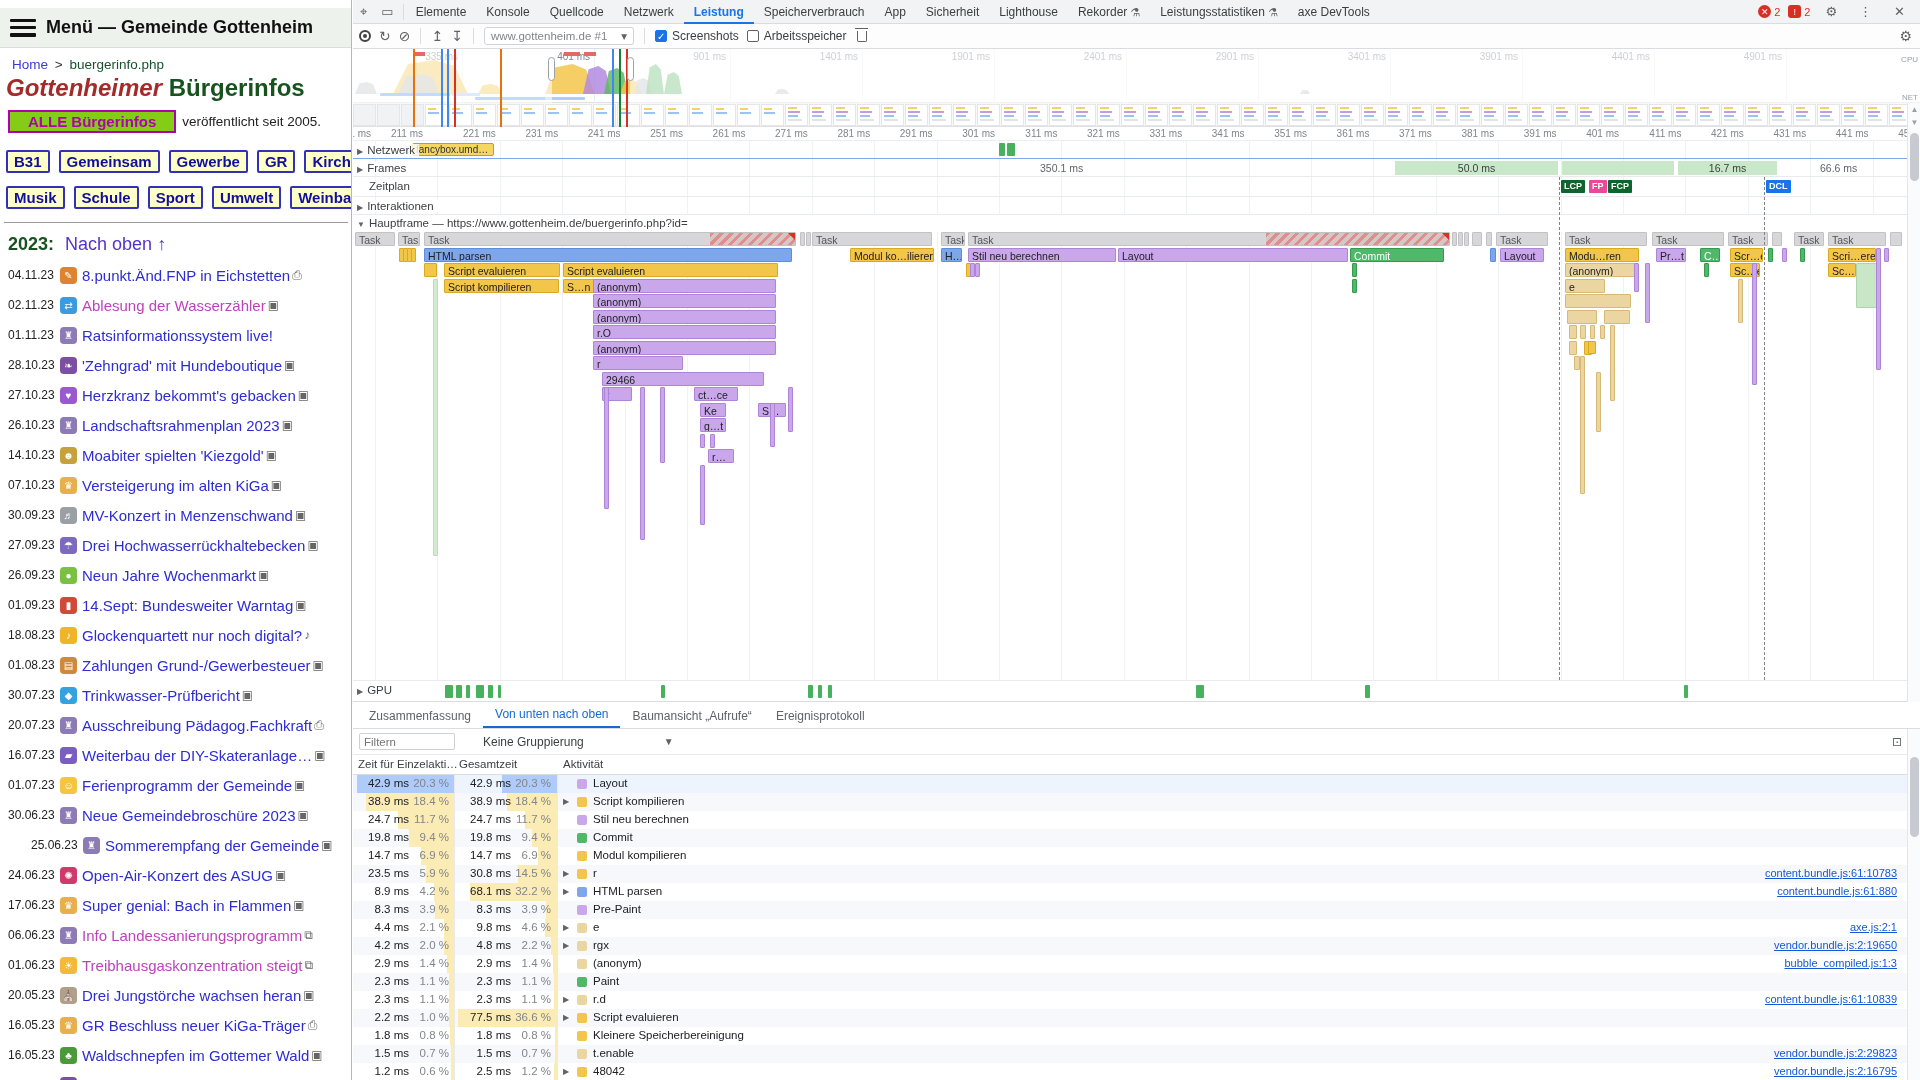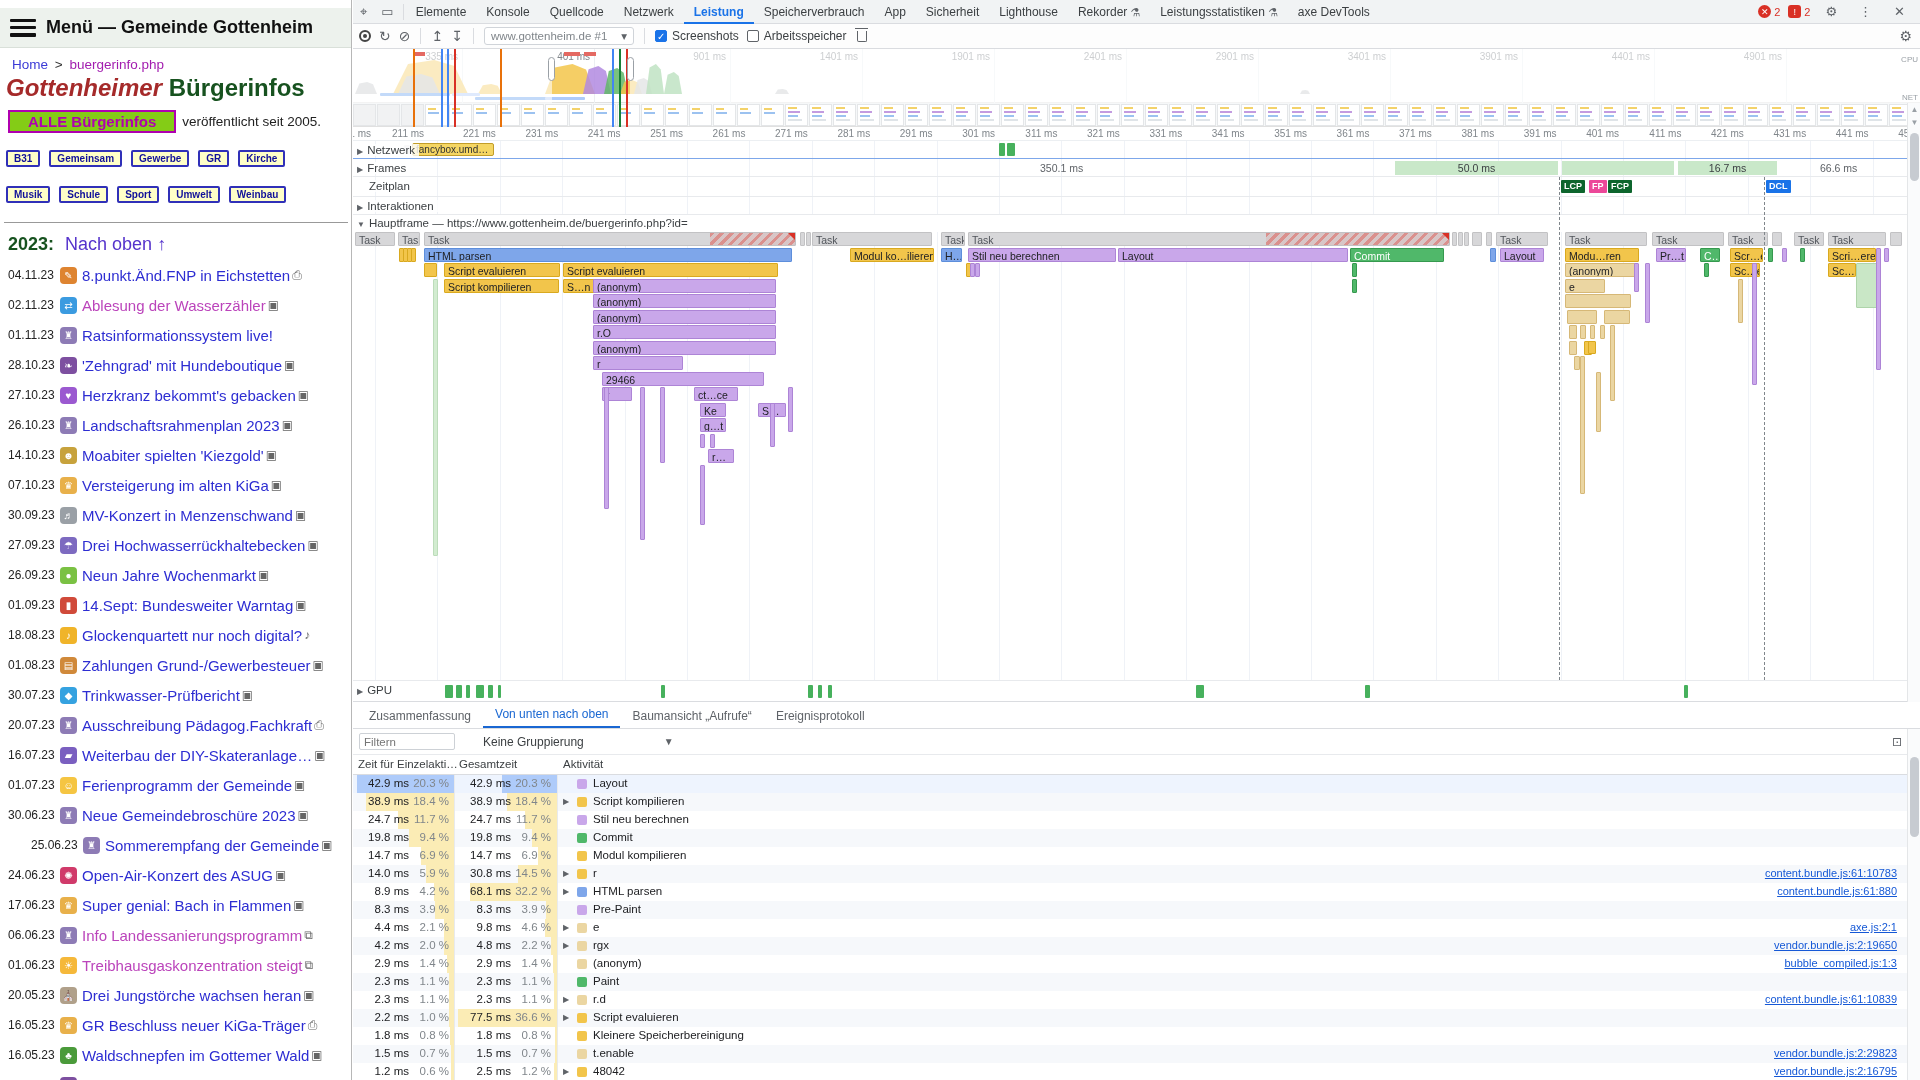--- a/index.html
+++ b/index.html
@@ -7,28 +7,28 @@
   *{box-sizing:border-box;}
   
   #webpage{position:absolute;left:0;top:0;width:352px;height:1080px;background:#fff;overflow:hidden;border-right:1px solid #b7b7b7;}
   .wp-header{position:absolute;left:0;top:8px;width:352px;height:40px;background:#edf2ed;border-bottom:1px solid #d9e0d9;display:flex;align-items:center;padding-left:10px;}
   .hamburger{width:26px;height:18px;display:flex;flex-direction:column;justify-content:space-between;margin-right:10px;}
   .hamburger div{height:3.5px;background:#111;border-radius:1px;}
   .wp-header .ttl{font-size:18px;font-weight:bold;color:#111;}
   .crumbs{position:absolute;left:12px;top:57px;font-size:13.5px;}
   .crumbs .home{color:#3a3ad6;}
   .crumbs .sep{color:#333;margin:0 3px;}
-  .crumbs .cur{color:#a21caf;}
+  .crumbs .cur{color:#14532d;}
   .wp-title{position:absolute;left:6px;top:74px;font-size:24px;font-weight:bold;}
   .wp-title .p1{color:#a52a2a;font-style:italic;}
   .wp-title .p2{color:#17521f;}
   .alle-row{position:absolute;left:8px;top:110px;font-size:13.5px;color:#222;display:flex;align-items:center;}
   .alle-btn{color:#b000b0;font-weight:bold;font-size:15px;background:#84cc16;border:2px solid #b000b0;padding:1px 18px;margin-right:6px;}
   .tag-row{position:absolute;left:6px;display:flex;gap:9px;}
-  .tag{color:#10109a;font-weight:bold;font-size:10px;background:#ffffc8;border:2px solid #3030b8;border-radius:2px;padding:1px 6px;white-space:nowrap;}
+  .tag{color:#10109a;font-weight:bold;font-size:15px;background:#ffffc8;border:2px solid #3030b8;border-radius:2px;padding:1px 6px;white-space:nowrap;}
   .wp-hr{position:absolute;left:4px;top:222px;width:344px;border-top:1px solid #999;}
   .sec-head{position:absolute;left:8px;top:234px;font-size:18px;}
   .sec-head .yr{color:#17521f;font-weight:bold;}
   .sec-head .nav{color:#5533cc;margin-left:6px;}
   #news-list{position:absolute;left:0px;top:260px;width:352px;}
   .news-item{position:absolute;left:0;width:352px;height:30px;display:flex;align-items:center;}
   .news-date{width:50px;margin-left:8px;font-size:12px;color:#222;flex:none;}
   .news-icon{width:17px;height:17px;border-radius:4px;margin:0 5px 0 2px;flex:none;
     display:flex;align-items:center;justify-content:center;font-size:10px;color:#fff;overflow:hidden;}
   .news-link{font-size:15px;color:#2d2dd2;white-space:nowrap;}
@@ -573,21 +573,21 @@
         <div class="gridline" style="left: 1145.2px;"></div>
         <div class="gridline" style="left: 1207.6px;"></div>
         <div class="gridline" style="left: 1270px;"></div>
         <div class="gridline" style="left: 1332.4px;"></div>
         <div class="gridline" style="left: 1394.8px;"></div>
         <div class="gridline" style="left: 1457.2px;"></div>
         <div class="gridline" style="left: 1519.6px;"></div>
       </div>
     <div id="ruler2">
         <div class="r2-label" style="left: -24px; width: 42px; text-align: right;">201 ms</div>
-        <div class="r2-label" style="left: 39px; width: 42px; text-align: left;">211 ms</div>
+        <div class="r2-label" style="left: 33px; width: 42px; text-align: center;">211 ms</div>
         <div class="r2-label" style="left: 100.8px; width: 42px; text-align: right;">221 ms</div>
         <div class="r2-label" style="left: 163.2px; width: 42px; text-align: right;">231 ms</div>
         <div class="r2-label" style="left: 225.6px; width: 42px; text-align: right;">241 ms</div>
         <div class="r2-label" style="left: 288px; width: 42px; text-align: right;">251 ms</div>
         <div class="r2-label" style="left: 350.4px; width: 42px; text-align: right;">261 ms</div>
         <div class="r2-label" style="left: 412.8px; width: 42px; text-align: right;">271 ms</div>
         <div class="r2-label" style="left: 475.2px; width: 42px; text-align: right;">281 ms</div>
         <div class="r2-label" style="left: 537.6px; width: 42px; text-align: right;">291 ms</div>
         <div class="r2-label" style="left: 600px; width: 42px; text-align: right;">301 ms</div>
         <div class="r2-label" style="left: 662.4px; width: 42px; text-align: right;">311 ms</div>
@@ -827,21 +827,21 @@
           <span class="cell-ms" style="left: 2px; width: 54px;">14.7 ms</span>
           <span class="cell-pct" style="left: 58px; width: 38px;">6.9 %</span>
           <span class="cell-ms" style="left: 104px; width: 54px;">14.7 ms</span>
           <span class="cell-pct" style="left: 160px; width: 38px;">6.9 %</span>
           <span class="sw" style="left: 224px; background: rgb(242, 197, 75);"></span>
           <span class="act-label" style="left: 240px;">Modul kompilieren</span>
         </div>
         <div class="bu-row zebra" style="top: 110px;">
           <div class="bar" style="left: 72.8079px; width: 28.1921px;"></div>
           <div class="bar" style="left: 164.779px; width: 39.2213px;"></div>
-          <span class="cell-ms" style="left: 2px; width: 54px;">14.0 ms</span>
+          <span class="cell-ms" style="left: 2px; width: 54px;">23.5 ms</span>
           <span class="cell-pct" style="left: 58px; width: 38px;">5.9 %</span>
           <span class="cell-ms" style="left: 104px; width: 54px;">30.8 ms</span>
           <span class="cell-pct" style="left: 160px; width: 38px;">14.5 %</span>
           <span class="bu-exp" style="left: 210px;">▶</span>
           <span class="sw" style="left: 224px; background: rgb(242, 197, 75);"></span>
           <span class="act-label" style="left: 240px;">r</span>
           <span class="bu-link">content.bundle.js:61:10783</span>
         </div>
         <div class="bu-row" style="top: 128px;">
           <div class="bar" style="left: 80.931px; width: 20.069px;"></div>

